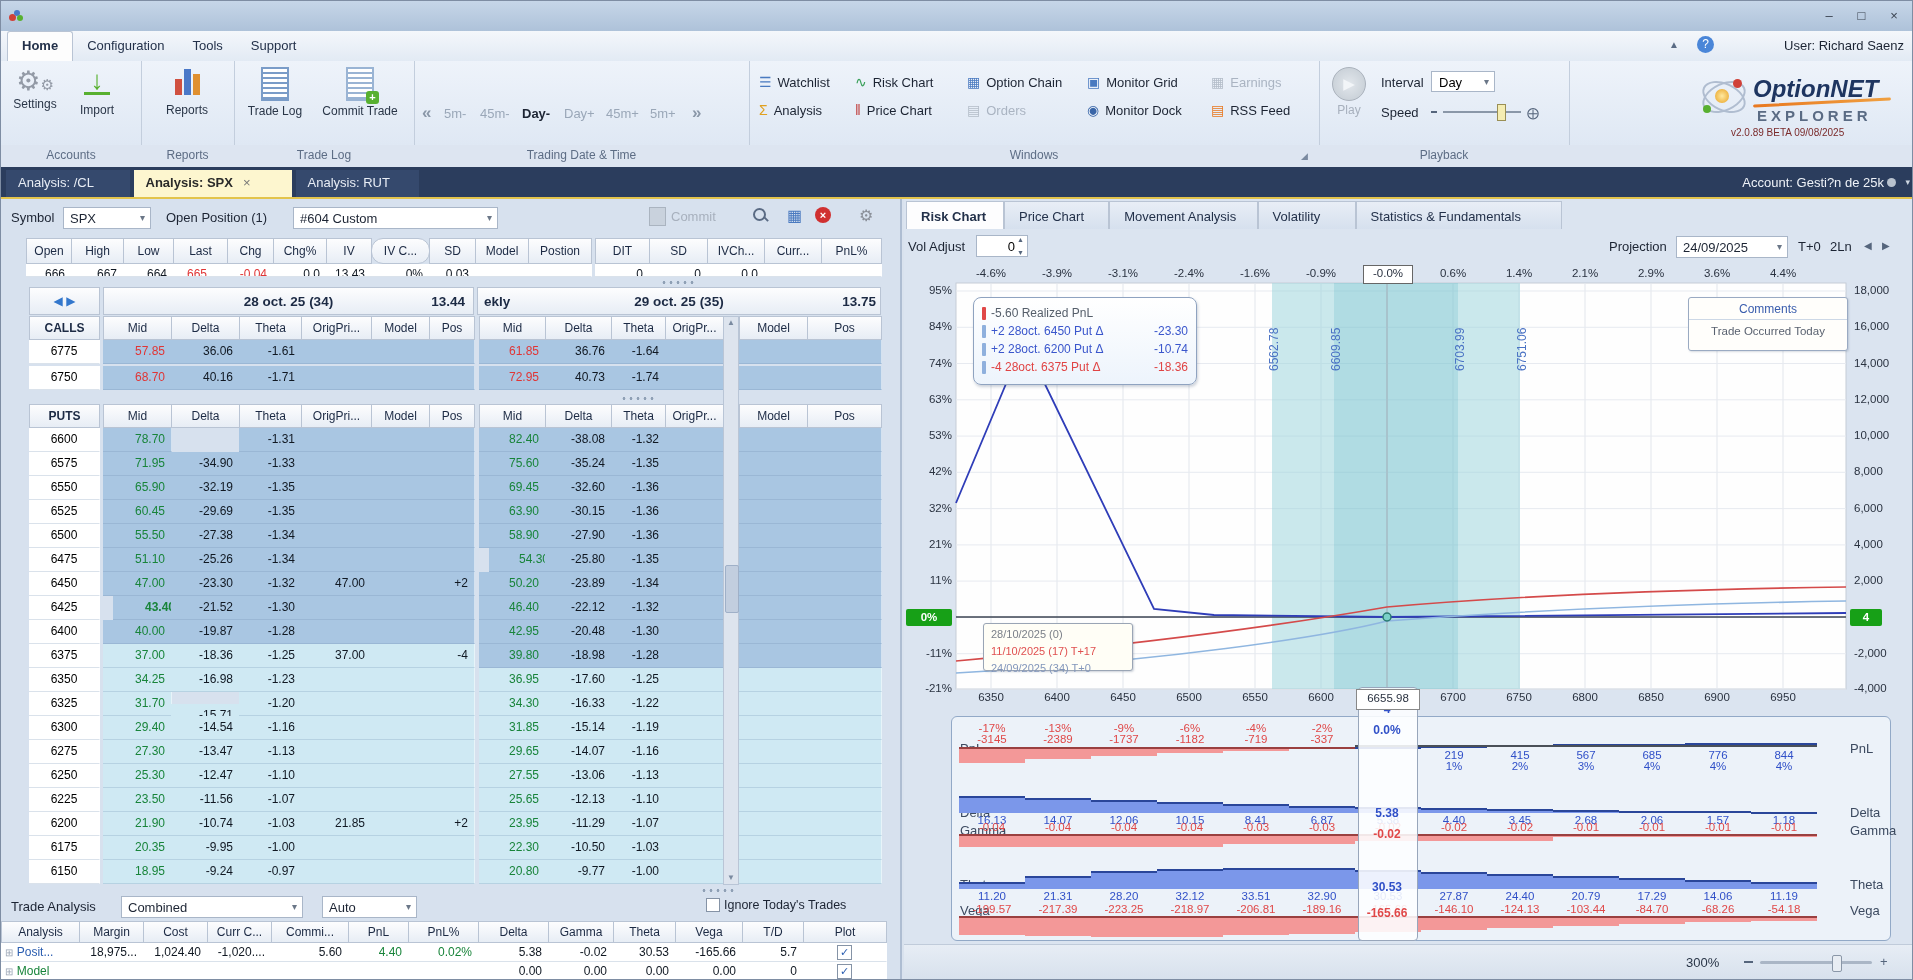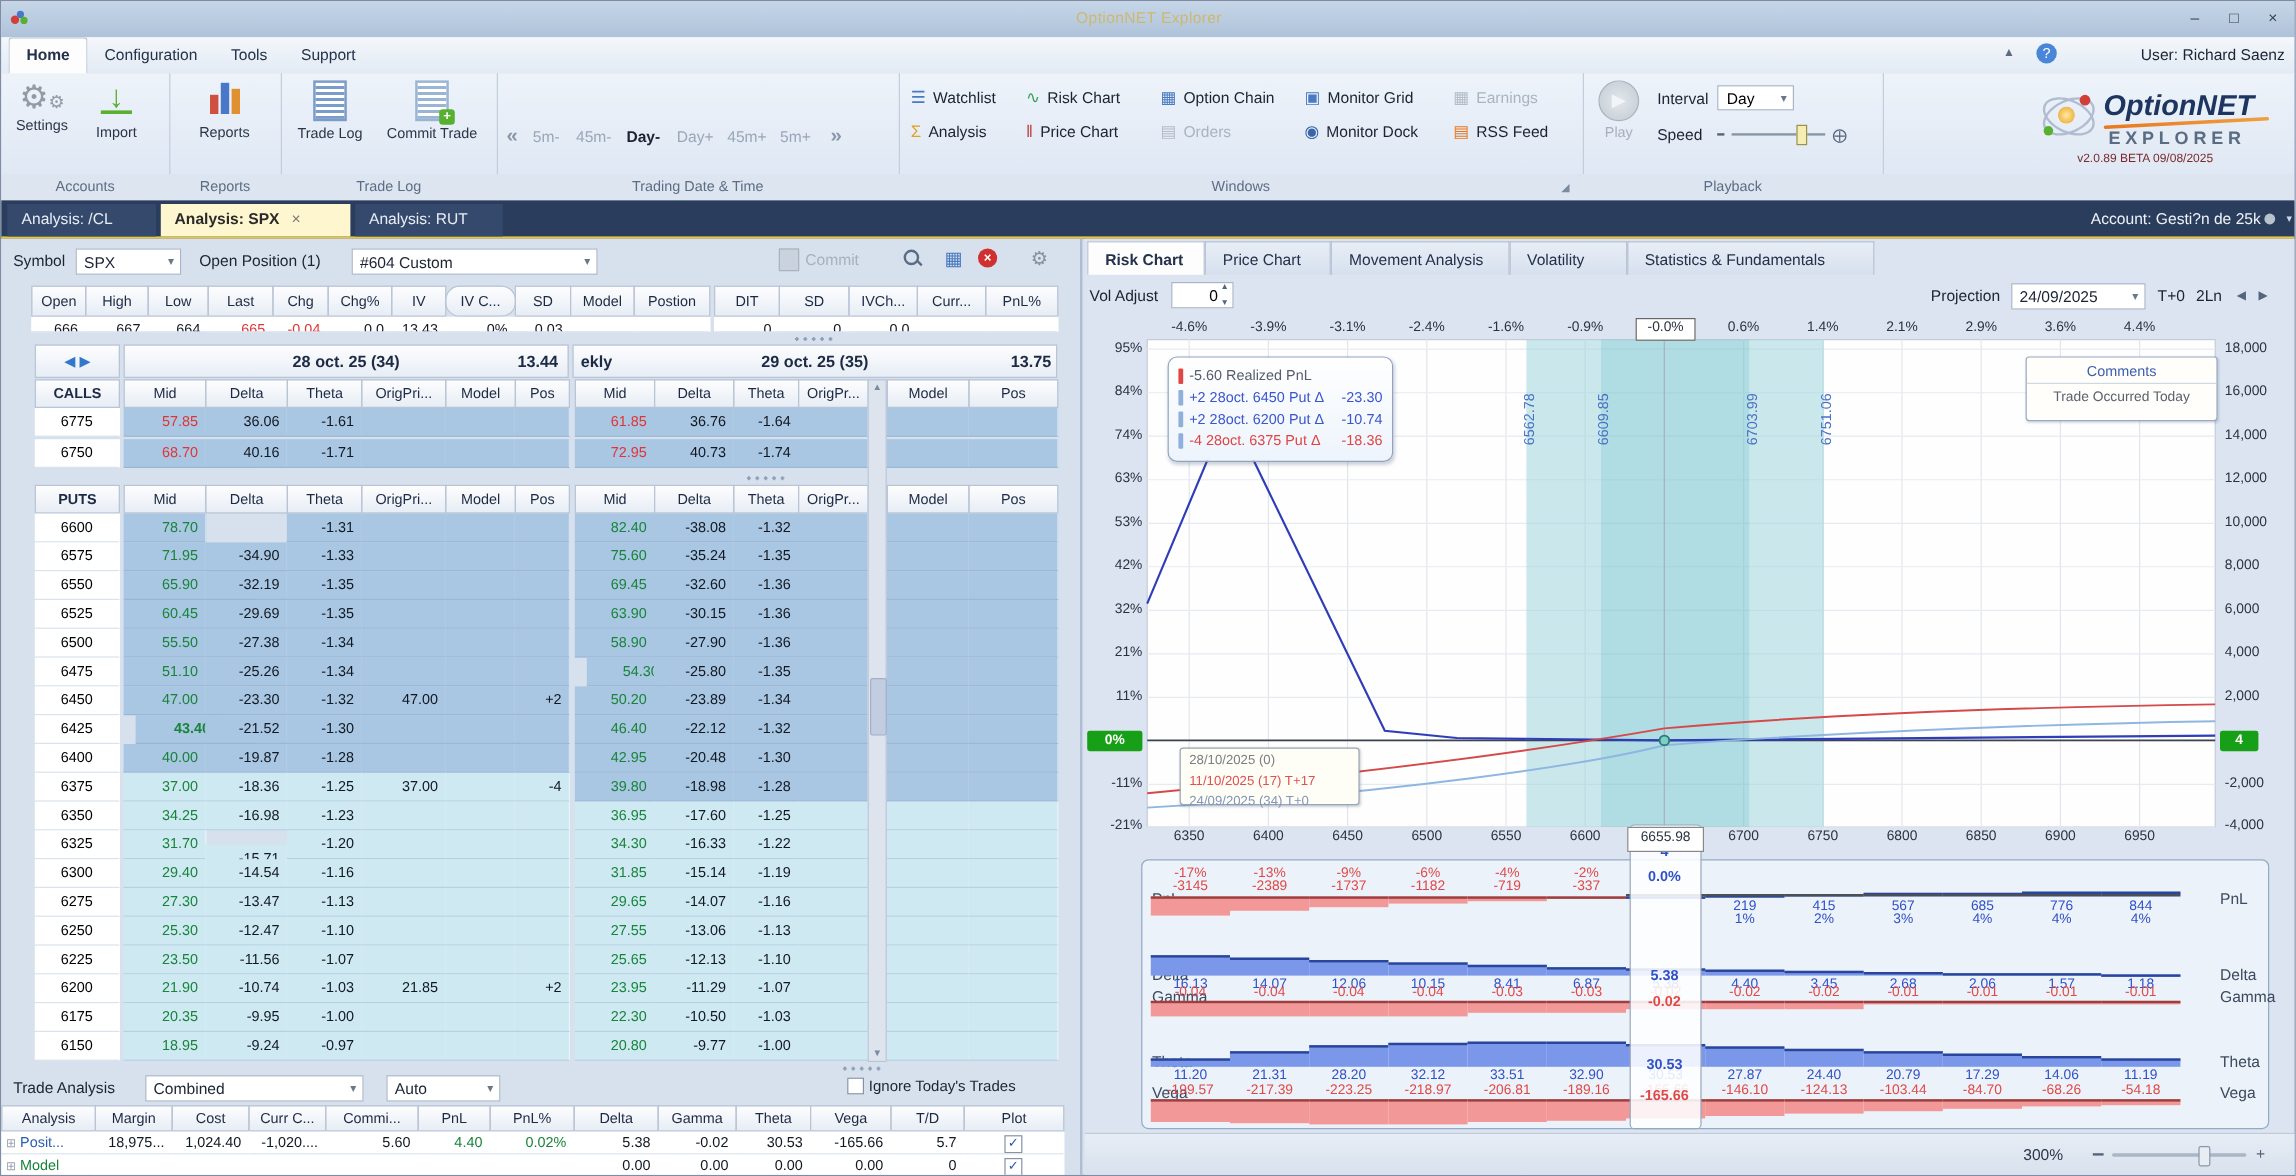--- a/index.html
+++ b/index.html
@@ -35,21 +35,21 @@
   .caret{position:absolute;right:5px;top:4px;color:#6b7788;font-size:10px;}
   .splitdots{position:absolute;width:36px;height:5px;background:radial-gradient(circle at 3px 2.5px,#8fa0b5 1.3px,transparent 1.6px);background-size:7px 5px;}
   
   #rightpanel{position:absolute;left:903px;top:198px;width:1010px;height:782px;background:#dbe4f0;}
   .rtab{position:absolute;top:2px;height:28px;padding:7px 14px 0 14px;box-sizing:border-box;font-size:13px;color:#23314a;background:linear-gradient(#e8eef6,#d6e0ee);border:1px solid #b9c4d4;border-bottom:none;}
   .rtab.active{background:#fdfdfe;font-weight:bold;}
   .axlbl{position:absolute;font-size:11.5px;color:#2a3240;text-align:center;width:60px;}
   .ylbl{position:absolute;font-size:11.5px;color:#2a3240;width:46px;text-align:right;}
   .ylbl2{position:absolute;font-size:11.5px;color:#2a3240;width:56px;text-align:left;}
   .greenbadge{position:absolute;background:#17a017;color:#fff;font-size:11.5px;font-weight:bold;text-align:center;border-radius:2px;padding-top:2px;box-sizing:border-box;}
-  #legendbox{position:absolute;left:69px;top:98px;width:188px;height:88px;background:linear-gradient(#ffffff,#edf4fc);border:1px solid #8fa3c0;border-radius:8px;padding:6px 8px;box-sizing:border-box;box-shadow:1px 2px 3px rgba(60,80,110,.25);}
+  #legendbox{position:absolute;left:69px;top:98px;width:224px;height:88px;background:linear-gradient(#ffffff,#edf4fc);border:1px solid #8fa3c0;border-radius:8px;padding:6px 8px;box-sizing:border-box;box-shadow:1px 2px 3px rgba(60,80,110,.25);}
   .legrow{display:flex;align-items:center;height:18px;font-size:12px;}
   .legbar{width:4px;height:13px;margin-right:5px;border-radius:1px;}
   #tooltipbox{position:absolute;left:79px;top:424px;width:150px;height:48px;background:#fffef6;border:1px solid #9aa5b5;border-radius:3px;padding:4px 7px;box-sizing:border-box;font-size:11px;box-shadow:1px 1px 2px rgba(60,80,110,.25);}
   #commentsbox{position:absolute;left:784px;top:98px;width:160px;height:54px;background:#fffefb;border:1px solid #9aaac2;border-radius:3px;box-sizing:border-box;box-shadow:1px 1px 2px rgba(60,80,110,.2);}
   #gtable{position:absolute;left:47px;top:517px;width:938px;height:223px;background:#ecf2f9;border:1px solid #92a9c7;border-radius:6px;}
   .gv{position:absolute;width:60px;text-align:center;font-size:11.5px;white-space:nowrap;}
   .gvb{color:#3050c8;} .gvr{color:#e04848;}
   .glab{position:absolute;font-size:13px;color:#3c4least0;color:#3c4a60;}
   .gbar{position:absolute;box-sizing:border-box;}
   #curcol{position:absolute;left:454px;top:488px;width:58px;height:252px;background:rgba(253,254,255,.88);border:1px solid #98a6bb;border-radius:4px;z-index:4;}
@@ -60,21 +60,20 @@
 </style>
 </head>
 <body>
 
 <div id="app">
 
   <div id="titlebar">
     <span class="abs" style="left:8px;top:6px;">
       <span style="display:inline-block;width:7px;height:7px;border-radius:50%;background:#d04038;"></span><span style="display:inline-block;width:6px;height:6px;border-radius:50%;background:#4a78c8;margin-left:-2px;margin-bottom:5px;"></span><span style="display:inline-block;width:6px;height:6px;border-radius:50%;background:#58b030;margin-left:-3px;"></span>
     </span>
-    <div id="wintitle">OptionNET Explorer</div>
     <div class="abs" style="right:6px;top:5px;">
       <span class="winbtn">–</span>
       <span class="winbtn">□</span>
       <span class="winbtn">×</span>
     </div>
   </div>
 
   <div id="menubar">
     <span id="menu-items" style="position:absolute;left:6px;top:0;"><span class="menuitem active">Home</span><span class="menuitem">Configuration</span><span class="menuitem">Tools</span><span class="menuitem">Support</span></span>
     <span class="abs" style="right:235px;top:8px;color:#5a6b84;font-size:10px;">▲</span>
@@ -211,21 +210,21 @@
         <div class="hcell" style="left: 474px; top: 39px; width: 54px; height: 26px; padding-top: 5px;">Model</div>
         <div class="hcell" style="left: 527px; top: 39px; width: 64px; height: 26px; padding-top: 5px;">Postion</div>
         <div class="hcell" style="left: 594px; top: 39px; width: 55px; height: 26px; padding-top: 5px;">DIT</div>
         <div class="hcell" style="left: 648px; top: 39px; width: 59px; height: 26px; padding-top: 5px;">SD</div>
         <div class="hcell" style="left: 706px; top: 39px; width: 58px; height: 26px; padding-top: 5px;">IVCh...</div>
         <div class="hcell" style="left: 763px; top: 39px; width: 58px; height: 26px; padding-top: 5px;">Curr...</div>
         <div class="hcell" style="left: 820px; top: 39px; width: 61px; height: 26px; padding-top: 5px;">PnL%</div>
         <div class="dcell" style="left: 25px; top: 65px; width: 46px; height: 13px; background: rgb(255, 255, 255); padding-top: 3px;">666</div>
         <div class="dcell" style="left: 70px; top: 65px; width: 53px; height: 13px; background: rgb(255, 255, 255); padding-top: 3px;">667</div>
         <div class="dcell" style="left: 122px; top: 65px; width: 51px; height: 13px; background: rgb(255, 255, 255); padding-top: 3px;">664</div>
-        <div class="dcell red" style="left: 172px; top: 65px; width: 55px; height: 13px; background: rgb(255, 255, 255); padding-top: 3px;">665</div>
+        <div class="dcell red" style="left: 172px; top: 65px; width: 55px; height: 13px; background: rgb(255, 255, 255); padding-top: 3px; text-align: center;">665</div>
         <div class="dcell red" style="left: 226px; top: 65px; width: 47px; height: 13px; background: rgb(255, 255, 255); padding-top: 3px;">-0.04</div>
         <div class="dcell" style="left: 272px; top: 65px; width: 54px; height: 13px; background: rgb(255, 255, 255); padding-top: 3px;">0.0</div>
         <div class="dcell" style="left: 325px; top: 65px; width: 46px; height: 13px; background: rgb(255, 255, 255); padding-top: 3px;">13.43</div>
         <div class="dcell" style="left: 370px; top: 65px; width: 59px; height: 13px; background: rgb(255, 255, 255); padding-top: 3px;">0%</div>
         <div class="dcell" style="left: 428px; top: 65px; width: 47px; height: 13px; background: rgb(255, 255, 255); padding-top: 3px;">0.03</div>
         <div class="dcell" style="left: 474px; top: 65px; width: 54px; height: 13px; background: rgb(255, 255, 255); padding-top: 3px;"></div>
         <div class="dcell" style="left: 527px; top: 65px; width: 64px; height: 13px; background: rgb(255, 255, 255); padding-top: 3px;"></div>
         <div class="dcell" style="left: 594px; top: 65px; width: 55px; height: 13px; background: rgb(255, 255, 255); padding-top: 3px;">0</div>
         <div class="dcell" style="left: 648px; top: 65px; width: 59px; height: 13px; background: rgb(255, 255, 255); padding-top: 3px;">0</div>
         <div class="dcell" style="left: 706px; top: 65px; width: 58px; height: 13px; background: rgb(255, 255, 255); padding-top: 3px;">0.0</div>

